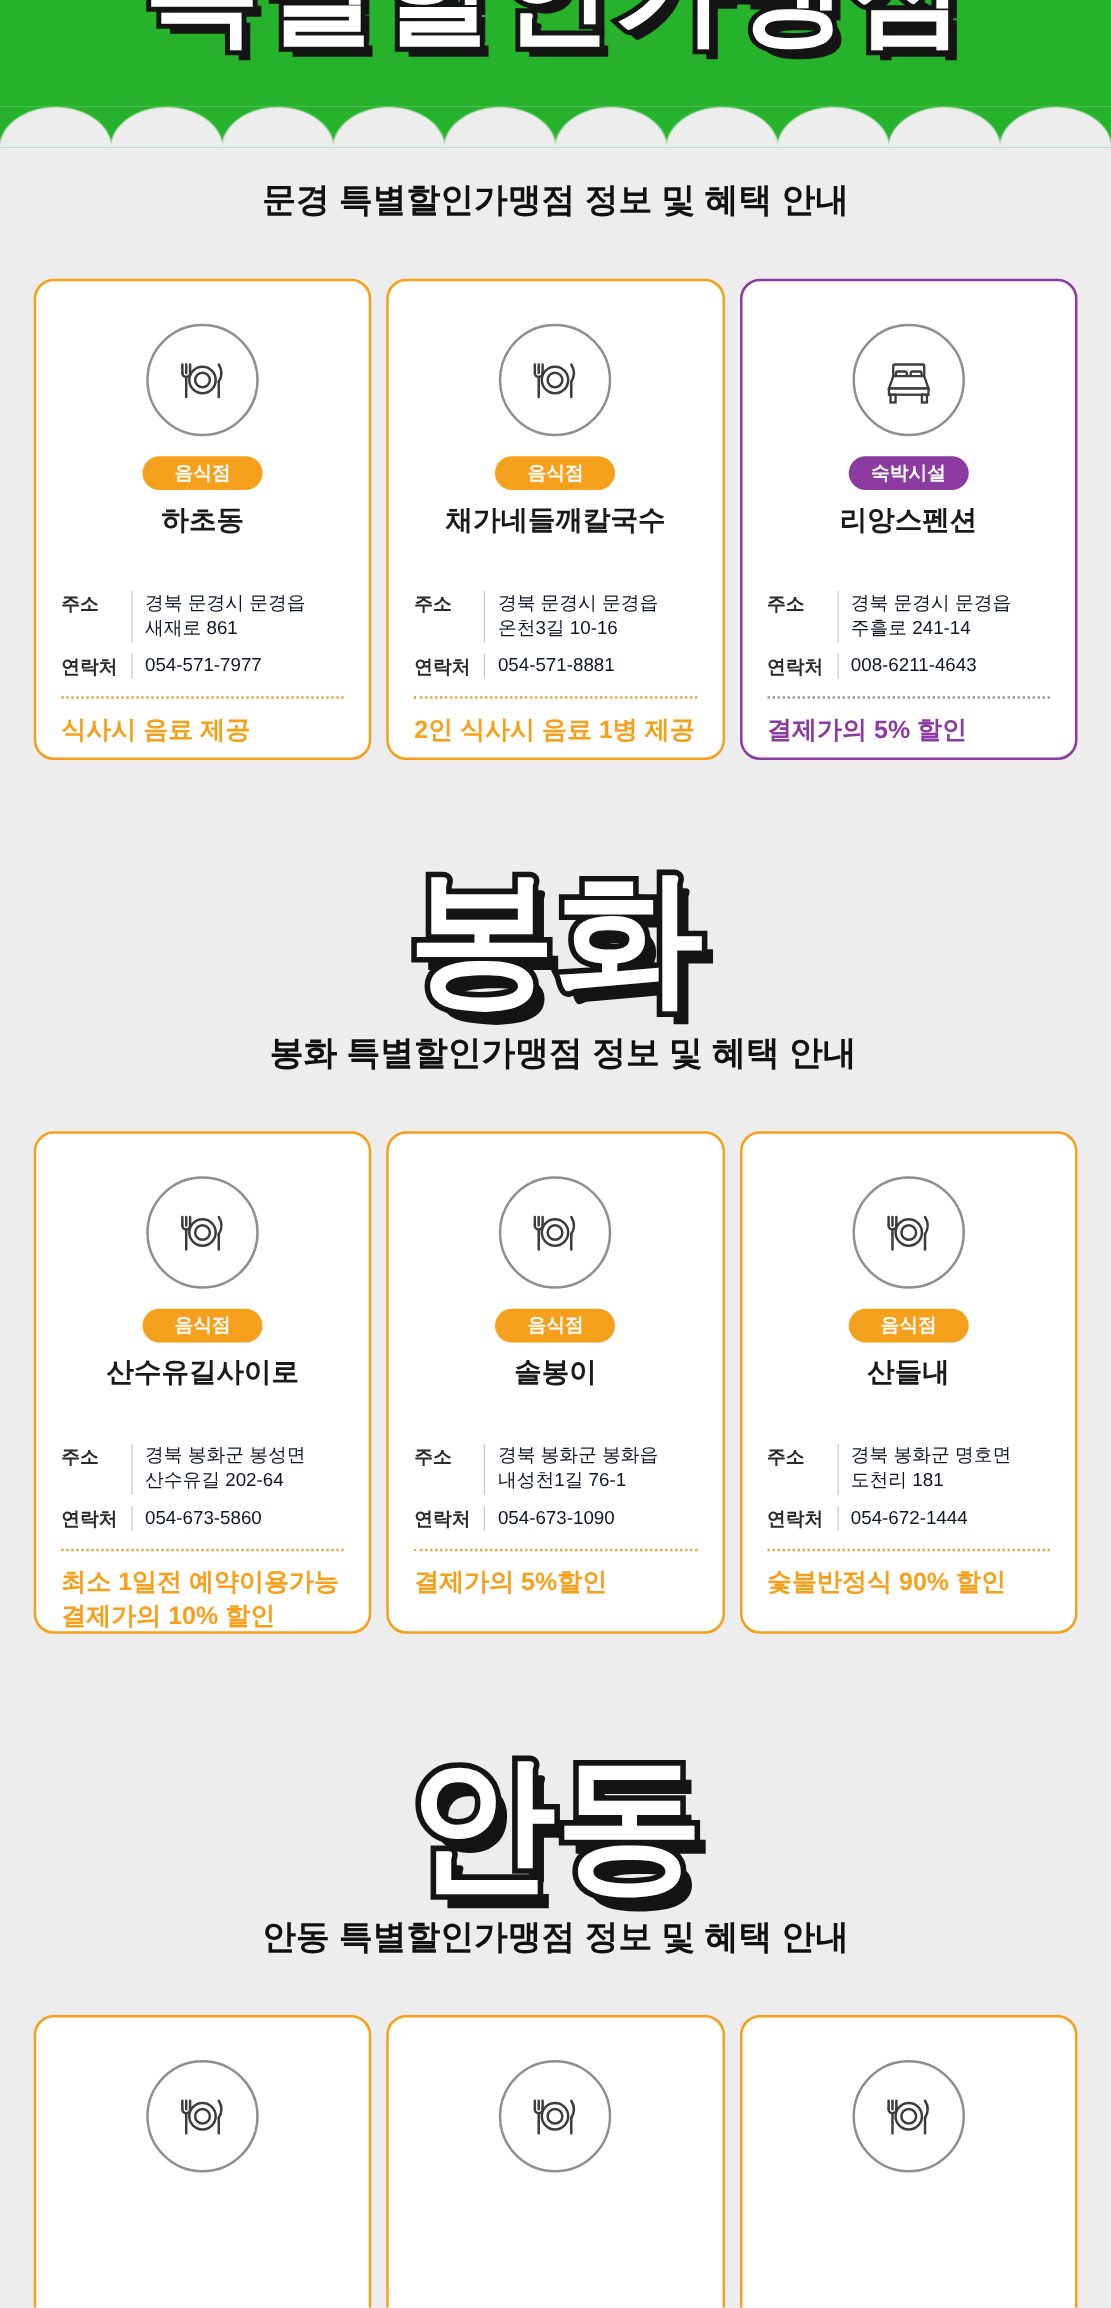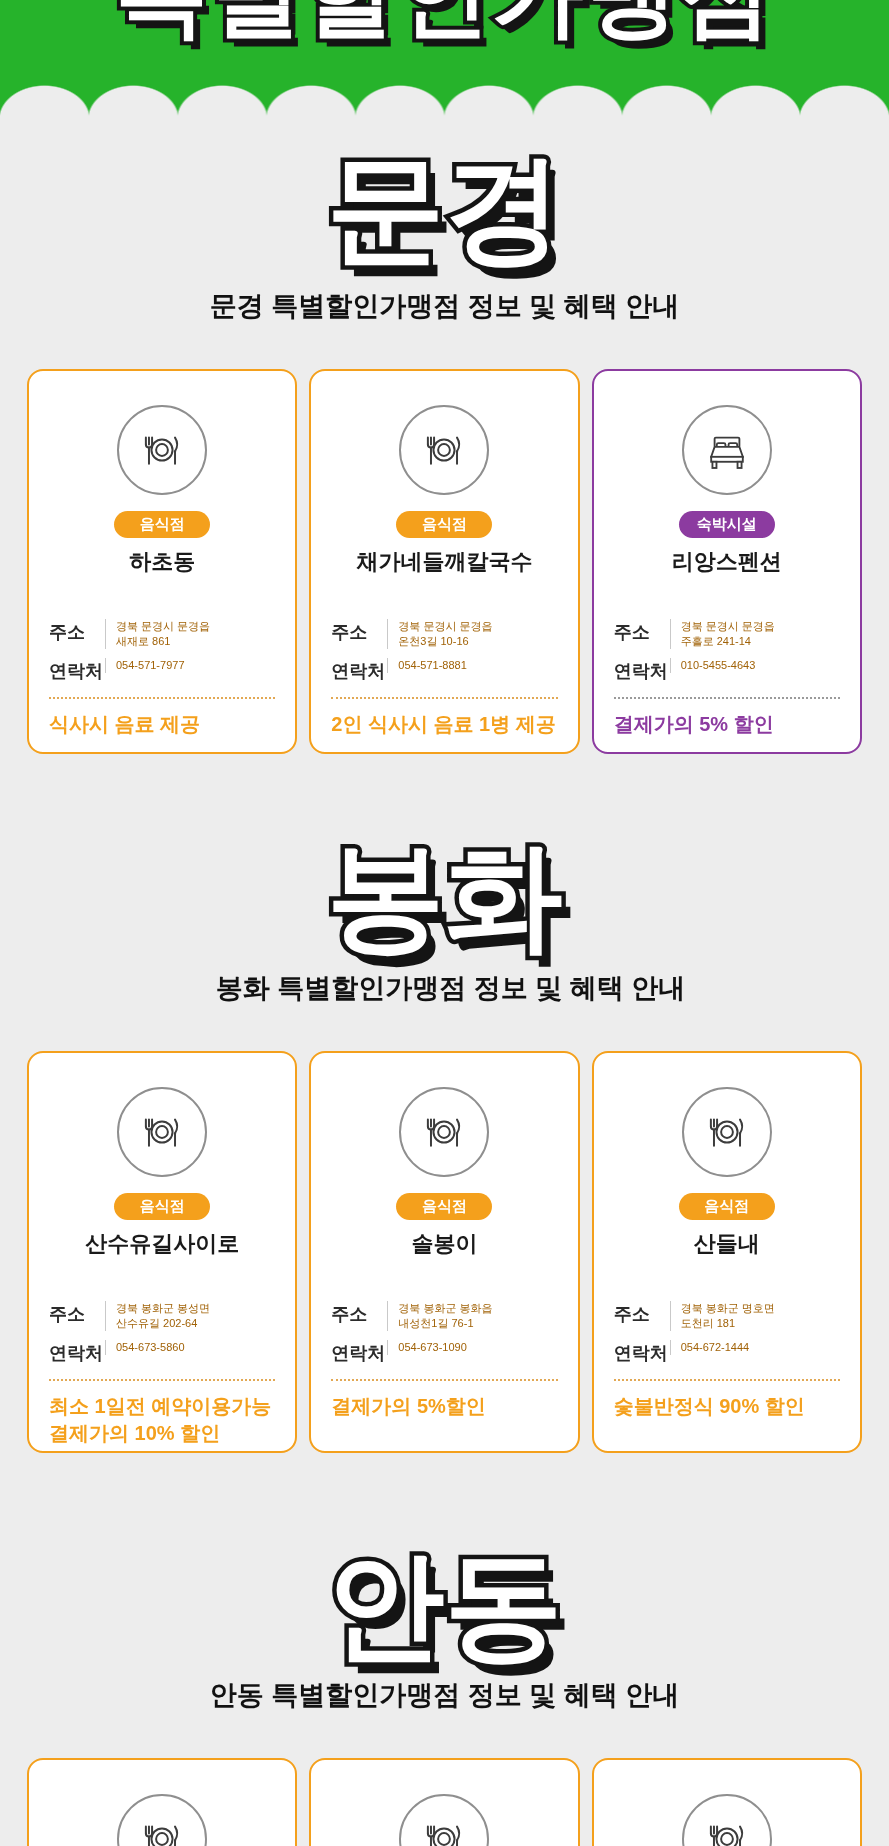--- a/index.html
+++ b/index.html
@@ -60,24 +60,24 @@
     display:block; width:96px; margin:16px auto 0; padding:4px 0; text-align:center;
     background:#f4a01c; color:#ffffff; font-size:15px; font-weight:800; border-radius:14px;
   }
   .accent-purple .badge { background:#8c3ba0; }
 
   .store-name { margin-top:9px; text-align:center; font-size:22px; font-weight:700; color:#1a1a1a; }
 
   .info { margin-top:42px; }
   .row { display:flex; align-items:flex-start; margin-top:9px; }
   .row:first-child { margin-top:0; }
-  .lbl { flex:0 0 56px; font-size:18px; font-weight:800; color:#2b2b2b; padding-top:1px; }
+  .lbl { flex:0 0 56px; font-size:15px; font-weight:800; color:#2b2b2b; padding-top:1px; }
   .val {
     flex:1; border-left:1.5px solid #c9c9c9; padding-left:10px;
-    font-size:11px; color:#a16207; line-height:1.35;
+    font-size:15px; color:#0f172a; line-height:1.35;
   }
   .val div { display:block; }
 
   .divider { border:none; border-top:2px dotted #e2a854; margin:14px 0 0; }
   .accent-purple .divider { border-top-color:#9a9a9a; }
 
   .benefit { margin-top:12px; font-size:20px; font-weight:900; color:#f4a01c; line-height:1.35; }
   .accent-purple .benefit { color:#8c3ba0; }
 </style>
 </head>
@@ -107,21 +107,20 @@
 </svg>
 
 <div class="page">
 
   <div class="banner">
     <div class="banner-title">특별할인가맹점</div>
     <div class="scallops"></div>
   </div>
 
   <div class="section s1">
-    <div class="big-title">문경</div>
     <div class="subtitle">문경 특별할인가맹점 정보 및 혜택 안내</div>
 
     <div class="cards">
 
       <div class="card accent-orange">
         <div class="icon-circle">
           <svg viewBox="0 0 100 100">
               <use href="#icon-restaurant"></use>
             </svg>
           </div>
@@ -184,21 +183,21 @@
         <div class="info">
           <div class="row">
             <span class="lbl">주소</span>
             <span class="val">
               <div>경북 문경시 문경읍</div>
               <div>주흘로 241-14</div>
             </span>
           </div>
           <div class="row">
             <span class="lbl">연락처</span>
-            <span class="val">010-5455-4643</span>
+            <span class="val">008-6211-4643</span>
           </div>
         </div>
         <hr class="divider">
         <div class="benefit">
           <div>결제가의 5% 할인</div>
         </div>
       </div>
 
     </div>
   </div>

